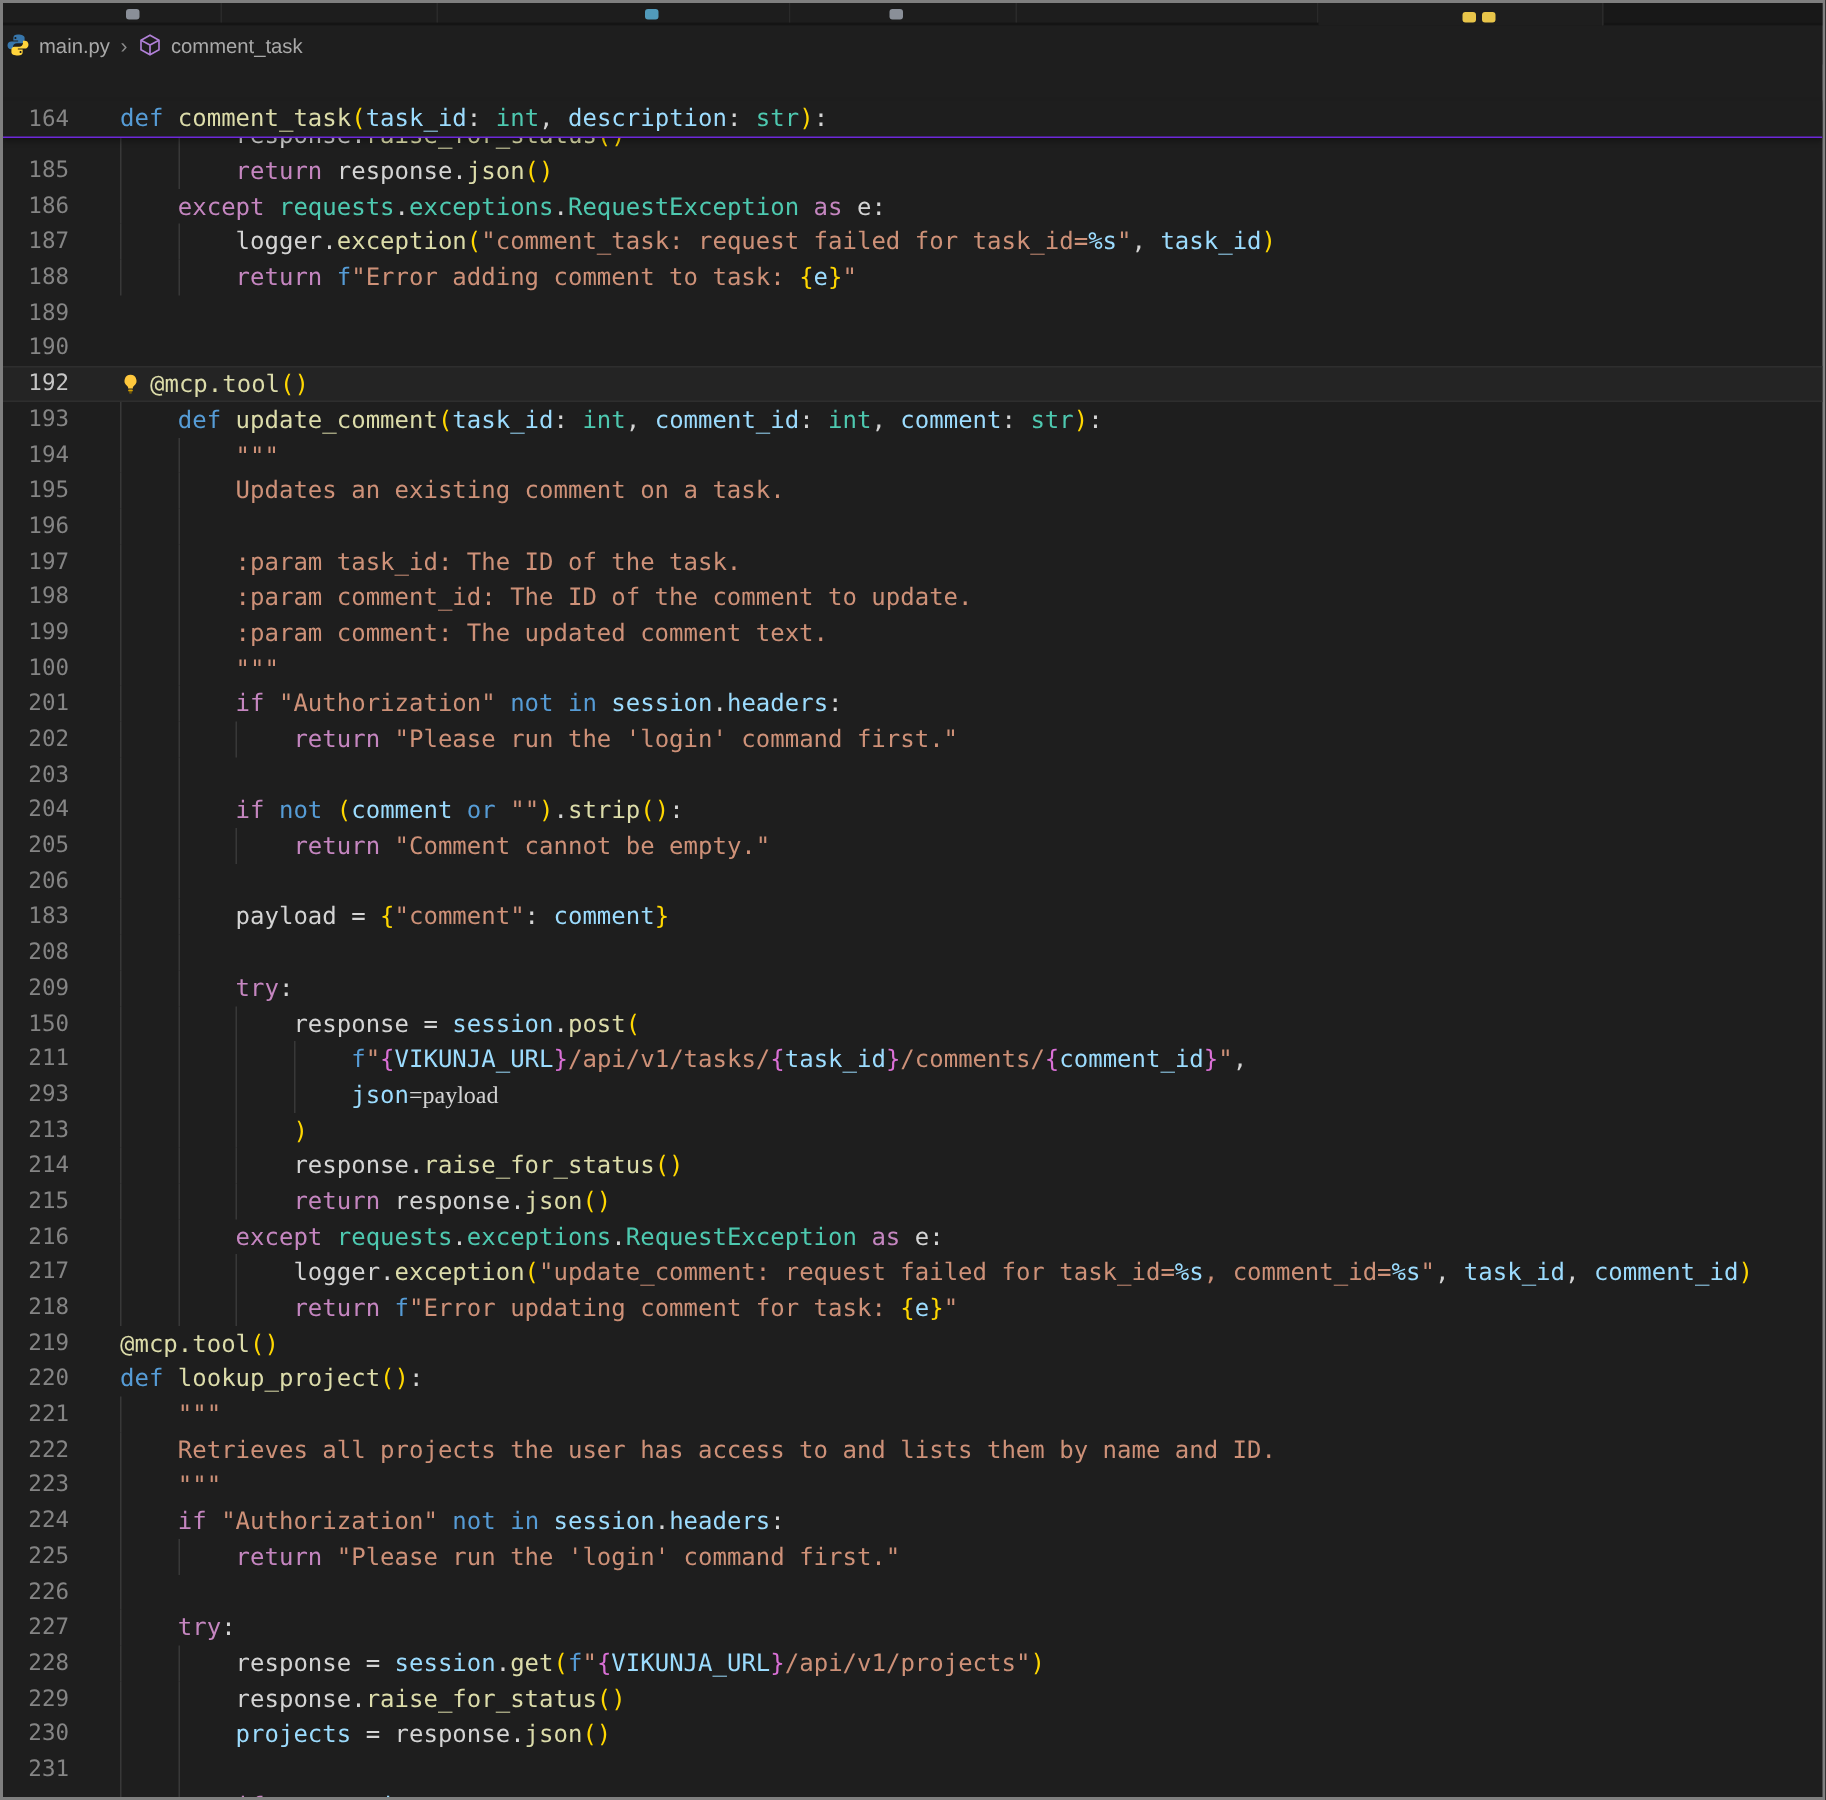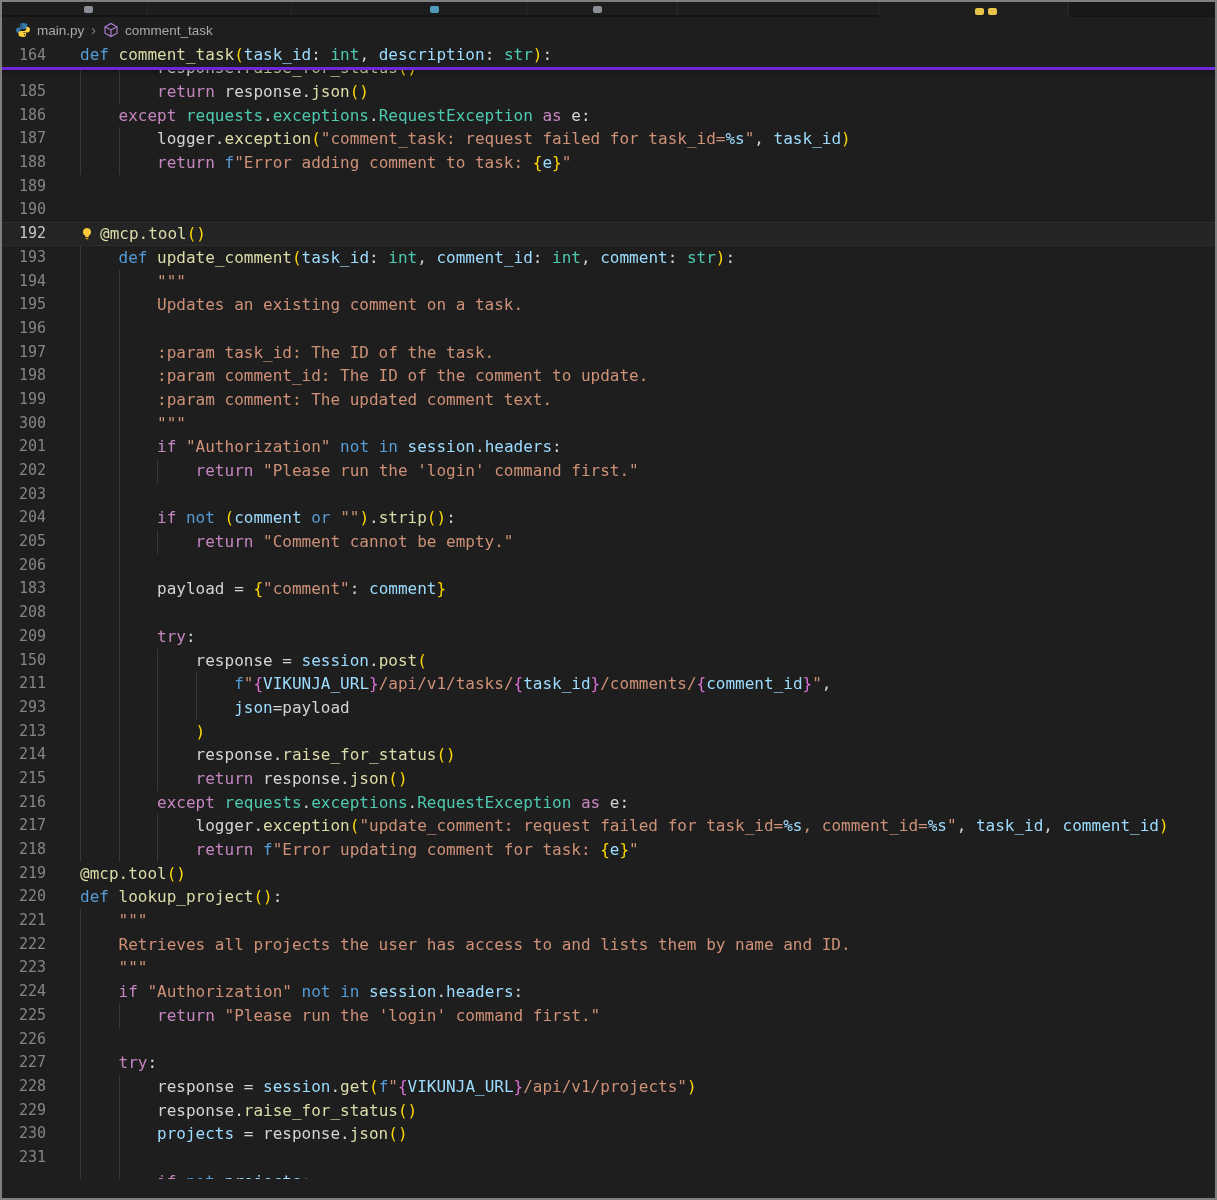--- a/index.html
+++ b/index.html
@@ -8,29 +8,29 @@
          font-family:"DejaVu Sans Mono",monospace;}
   
   #tabbar{height:13px;background:#181818;display:flex;align-items:stretch;
           border-bottom:2px solid #141414;}
   .tab{position:relative;box-sizing:border-box;background:#1d1d1d;
        border-right:1px solid #2a2a2a;height:13px;}
   .tab.active{background:#1e1e1e;height:15px;z-index:2;border-right:1px solid #2a2a2a;}
   .tab.filler{background:#181818;border-right:none;flex:1;}
   .tab-dot{position:absolute;bottom:2px;width:9px;height:7px;border-radius:2px;}
   
-  #breadcrumb{height:26px;display:flex;align-items:center;padding-left:13px;
+  #breadcrumb{height:26px;display:flex;align-items:center;padding-left:2px;
               color:#a9a9a9;font-family:"Liberation Sans",sans-serif;font-size:13.5px;
               background:#1e1e1e;}
   #breadcrumb .sep{margin:0 7px;color:#8a8a8a;font-size:14px;}
   .bc-icon{display:inline-block;width:16px;height:16px;margin-right:6px;vertical-align:-3px;}
   
   #sticky{position:relative;height:24px;line-height:24px;background:#1e1e1e;
-          border-bottom:3px solid #6d28d9;box-shadow:0 2px 4px rgba(0,0,0,.35);
-          font-size:16px;white-space:pre;z-index:3;}
+          border-bottom:1px solid #6d28d9;box-shadow:0 2px 4px rgba(0,0,0,.35);
+          font-size:16px;white-space:pre;z-index:3;margin-top:24px;}
   #code-area{position:relative;}
   .line{position:relative;height:23.7px;line-height:23.7px;font-size:16px;}
   .line.cur{background:#242424;box-shadow:inset 0 1px 0 #2e2e2e,inset 0 -1px 0 #2e2e2e;}
   .lnum{position:absolute;left:0;top:0;width:44px;text-align:right;
         color:#858585;font-size:15px;}
   .line.cur .lnum{color:#c6c6c6;}
   .code{position:absolute;left:78px;top:0;right:0;bottom:0;white-space:pre;}
   .guide{position:absolute;top:0;bottom:0;border-left:1px solid #383838;}
   .clip{overflow:hidden;position:relative;}
   .bulb{display:inline-block;width:14px;height:14px;margin-right:6px;vertical-align:-2px;}
@@ -144,21 +144,21 @@
         </div>
         <div class="line">
           <span class="lnum">198</span>
           <span class="code"><span class="guide" style="left: 0ch;"></span><span class="guide" style="left: 4ch;"></span><span style="color: rgb(212, 212, 212);">        </span><span style="color: rgb(206, 145, 120);">:param comment_id: The ID of the comment to update.</span></span>
         </div>
         <div class="line">
           <span class="lnum">199</span>
           <span class="code"><span class="guide" style="left: 0ch;"></span><span class="guide" style="left: 4ch;"></span><span style="color: rgb(212, 212, 212);">        </span><span style="color: rgb(206, 145, 120);">:param comment: The updated comment text.</span></span>
         </div>
         <div class="line">
-          <span class="lnum">300</span>
+          <span class="lnum">100</span>
           <span class="code"><span class="guide" style="left: 0ch;"></span><span class="guide" style="left: 4ch;"></span><span style="color: rgb(212, 212, 212);">        </span><span style="color: rgb(206, 145, 120);">"""</span></span>
         </div>
         <div class="line">
           <span class="lnum">201</span>
           <span class="code"><span class="guide" style="left: 0ch;"></span><span class="guide" style="left: 4ch;"></span><span style="color: rgb(212, 212, 212);">        </span><span style="color: rgb(197, 134, 192);">if</span><span style="color: rgb(212, 212, 212);"> </span><span style="color: rgb(206, 145, 120);">"Authorization"</span><span style="color: rgb(212, 212, 212);"> </span><span style="color: rgb(86, 156, 214);">not</span><span style="color: rgb(212, 212, 212);"> </span><span style="color: rgb(86, 156, 214);">in</span><span style="color: rgb(212, 212, 212);"> </span><span style="color: rgb(156, 220, 254);">session</span><span style="color: rgb(212, 212, 212);">.</span><span style="color: rgb(156, 220, 254);">headers</span><span style="color: rgb(212, 212, 212);">:</span></span>
         </div>
         <div class="line">
           <span class="lnum">202</span>
           <span class="code"><span class="guide" style="left: 0ch;"></span><span class="guide" style="left: 4ch;"></span><span class="guide" style="left: 8ch;"></span><span style="color: rgb(212, 212, 212);">            </span><span style="color: rgb(197, 134, 192);">return</span><span style="color: rgb(212, 212, 212);"> </span><span style="color: rgb(206, 145, 120);">"Please run the 'login' command first."</span></span>
         </div>
@@ -193,21 +193,21 @@
         <div class="line">
           <span class="lnum">150</span>
           <span class="code"><span class="guide" style="left: 0ch;"></span><span class="guide" style="left: 4ch;"></span><span class="guide" style="left: 8ch;"></span><span style="color: rgb(212, 212, 212);">            response = </span><span style="color: rgb(156, 220, 254);">session</span><span style="color: rgb(212, 212, 212);">.</span><span style="color: rgb(220, 220, 170);">post</span><span style="color: rgb(255, 215, 0);">(</span></span>
         </div>
         <div class="line">
           <span class="lnum">211</span>
           <span class="code"><span class="guide" style="left: 0ch;"></span><span class="guide" style="left: 4ch;"></span><span class="guide" style="left: 8ch;"></span><span class="guide" style="left: 12ch;"></span><span style="color: rgb(212, 212, 212);">                </span><span style="color: rgb(86, 156, 214);">f</span><span style="color: rgb(206, 145, 120);">"</span><span style="color: rgb(218, 112, 214);">{</span><span style="color: rgb(156, 220, 254);">VIKUNJA_URL</span><span style="color: rgb(218, 112, 214);">}</span><span style="color: rgb(206, 145, 120);">/api/v1/tasks/</span><span style="color: rgb(218, 112, 214);">{</span><span style="color: rgb(156, 220, 254);">task_id</span><span style="color: rgb(218, 112, 214);">}</span><span style="color: rgb(206, 145, 120);">/comments/</span><span style="color: rgb(218, 112, 214);">{</span><span style="color: rgb(156, 220, 254);">comment_id</span><span style="color: rgb(218, 112, 214);">}</span><span style="color: rgb(206, 145, 120);">"</span><span style="color: rgb(212, 212, 212);">,</span></span>
         </div>
         <div class="line">
           <span class="lnum">293</span>
-          <span class="code"><span class="guide" style="left: 0ch;"></span><span class="guide" style="left: 4ch;"></span><span class="guide" style="left: 8ch;"></span><span class="guide" style="left: 12ch;"></span><span style="color: rgb(212, 212, 212);">                </span><span style="color: rgb(156, 220, 254);">json</span><span style="color: rgb(212, 212, 212);">=payload</span></span>
+          <span class="code"><span class="guide" style="left: 0ch;"></span><span class="guide" style="left: 4ch;"></span><span class="guide" style="left: 8ch;"></span><span class="guide" style="left: 12ch;"></span><span style="color: rgb(212, 212, 212);">                </span><span style="color: rgb(156, 220, 254);">json</span><span style="color: rgb(212, 212, 212); font-family: Liberation Serif, serif;">=payload</span></span>
         </div>
         <div class="line">
           <span class="lnum">213</span>
           <span class="code"><span class="guide" style="left: 0ch;"></span><span class="guide" style="left: 4ch;"></span><span class="guide" style="left: 8ch;"></span><span style="color: rgb(212, 212, 212);">            </span><span style="color: rgb(255, 215, 0);">)</span></span>
         </div>
         <div class="line">
           <span class="lnum">214</span>
           <span class="code"><span class="guide" style="left: 0ch;"></span><span class="guide" style="left: 4ch;"></span><span class="guide" style="left: 8ch;"></span><span style="color: rgb(212, 212, 212);">            response.</span><span style="color: rgb(220, 220, 170);">raise_for_status</span><span style="color: rgb(255, 215, 0);">()</span></span>
         </div>
         <div class="line">

